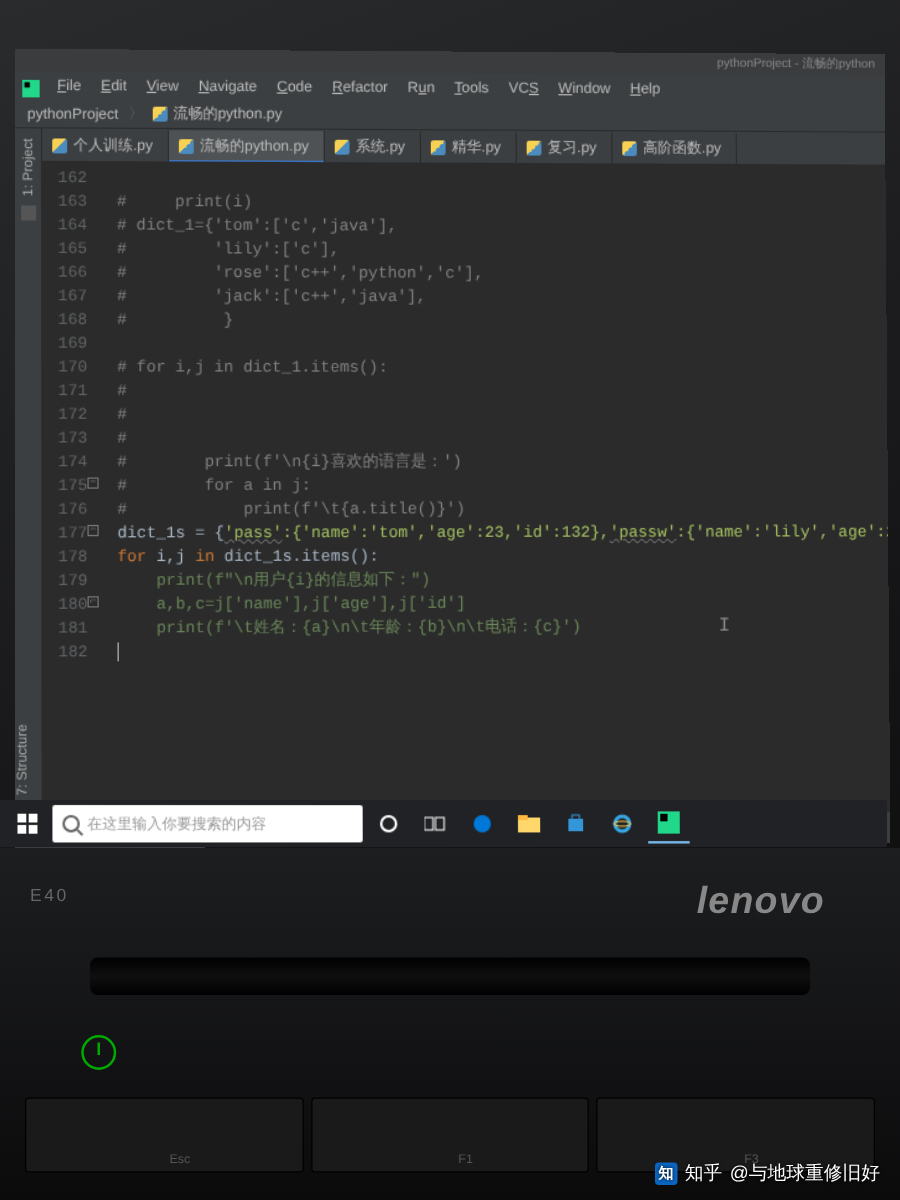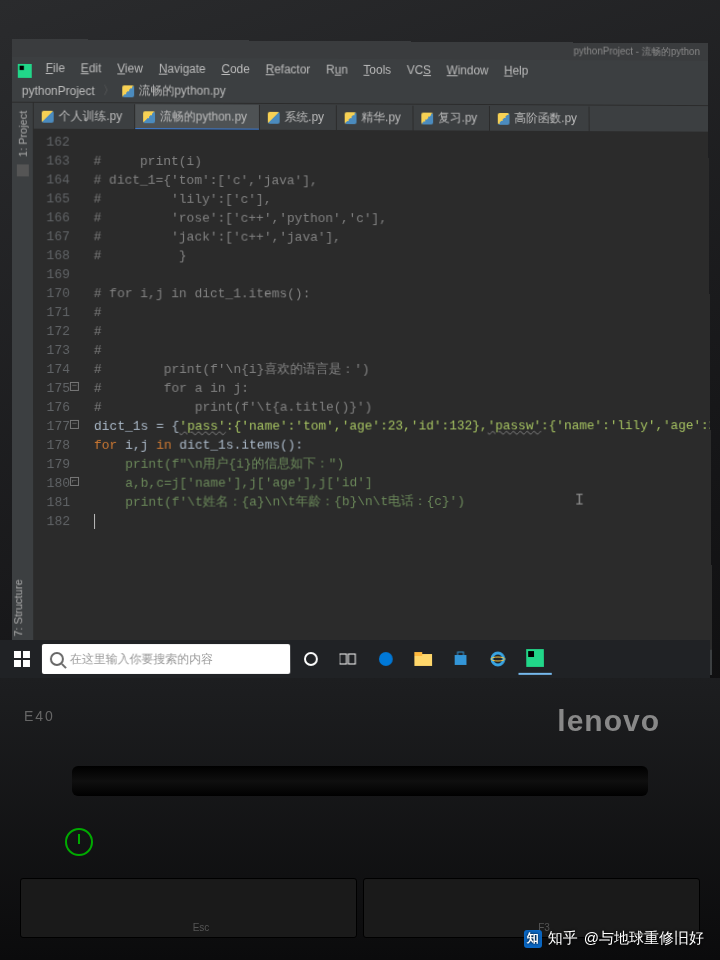--- a/index.html
+++ b/index.html
@@ -66,21 +66,21 @@
   .win-start svg { width:16px;height:16px;fill:#fff;}
   .searchbox { width:250px;height:30px;background:#fff;border-radius:2px;display:flex;align-items:center;padding:0 8px;font-size:12px;color:#999;gap:6px;}
   .searchbox .mag { width:14px;height:14px;border:2px solid #666;border-radius:50%;position:relative;}
   .searchbox .mag::after{content:"";position:absolute;width:6px;height:2px;background:#666;bottom:-3px;right:-5px;transform:rotate(45deg);}
   .tb-ico { width:34px;height:32px;display:flex;align-items:center;justify-content:center;cursor:pointer;}
   .tb-ico.active { border-bottom:2px solid #76b9ed;}
 
   
   .deck { position:absolute; top:678px; left:0; right:0; bottom:0; background:linear-gradient(#1d1e20,#0b0b0c);}
   .model { position:absolute; top:30px; left:24px; color:#666; font-size:14px; letter-spacing:2px;}
-  .brand { position:absolute; top:26px; right:60px; color:#888; font-size:30px; font-weight:bold; letter-spacing:1px;text-align:center;}
+  .brand { position:absolute; top:26px; right:60px; color:#888; font-size:30px; font-style:italic; font-weight:bold; letter-spacing:1px;text-align:center;}
   .hinge { position:absolute; top:88px; left:10%; right:10%; height:30px; background:linear-gradient(#000,#0f0f0f,#000); border-radius:6px;}
   .power { position:absolute; top:150px; left:65px; width:28px;height:28px;border:2px solid #0a0;border-radius:50%;display:flex;align-items:center;justify-content:center;}
   .power::before{content:"";width:2px;height:10px;background:#0a0;position:absolute;top:4px;}
   .keys { position:absolute; top:200px; left:20px; right:20px; height:60px; display:flex; gap:6px;}
   .keys div { flex:1; background:#1a1a1a; border:1px solid #000; border-radius:3px; color:#555; font-size:10px; display:flex;align-items:flex-end;justify-content:center;padding-bottom:4px;padding-left:25px;}
 
   .watermark { position:absolute; bottom:12px; right:16px; color:#fff; font-size:15px; display:flex; align-items:center; gap:6px; text-shadow:0 0 3px #000;}
   .watermark .zh { width:18px;height:18px;background:#0a66c2;border-radius:3px;color:#fff;font-size:12px;display:flex;align-items:center;justify-content:center;font-weight:bold;}
 </style>
 </head>
@@ -290,20 +290,21 @@
       </div>
   </div>
 
   <div class="deck">
     <div class="model">E40</div>
     <div class="brand">lenovo</div>
     <div class="hinge"></div>
     <div class="power"></div>
     <div class="keys">
       <div>Esc</div>
+      <div>F1</div>
       <div>F3</div>
     </div>
   </div>
 
   <div class="watermark">
     <span class="zh">知</span>
     <span>知乎</span>
     <span>@与地球重修旧好</span>
   </div>
 

